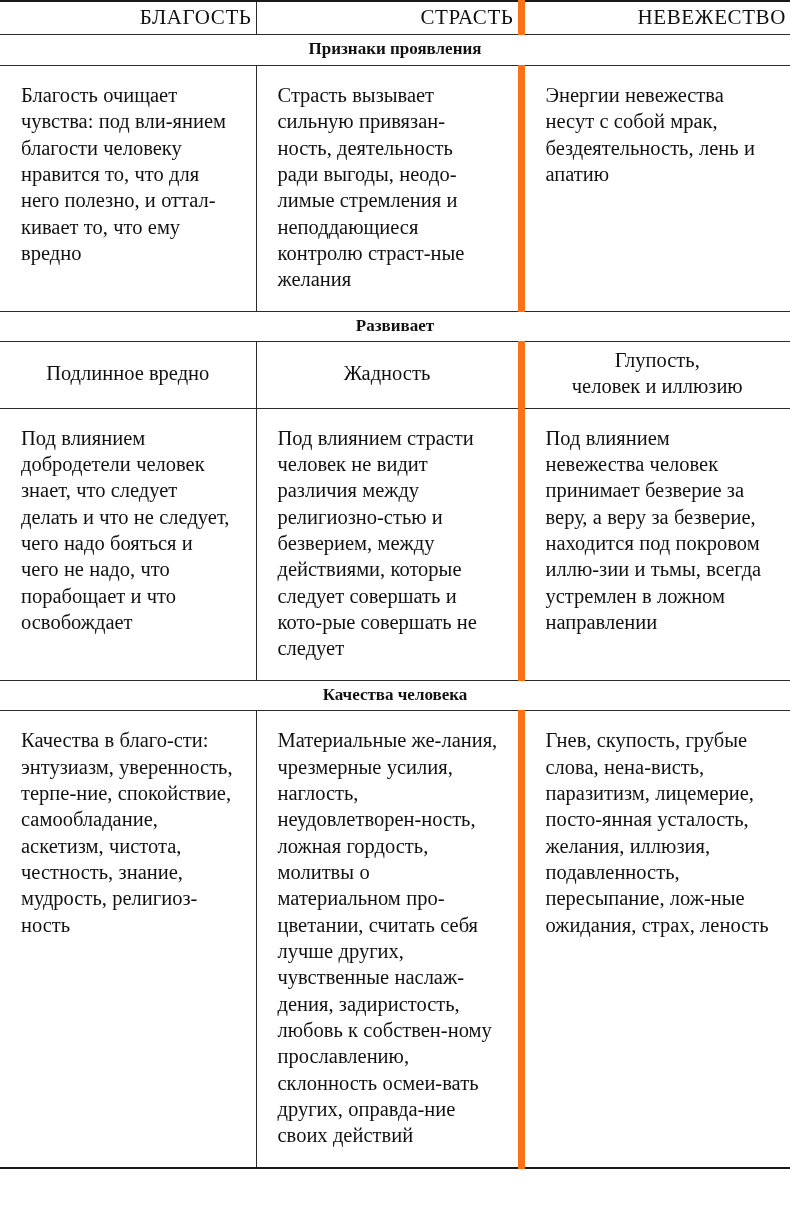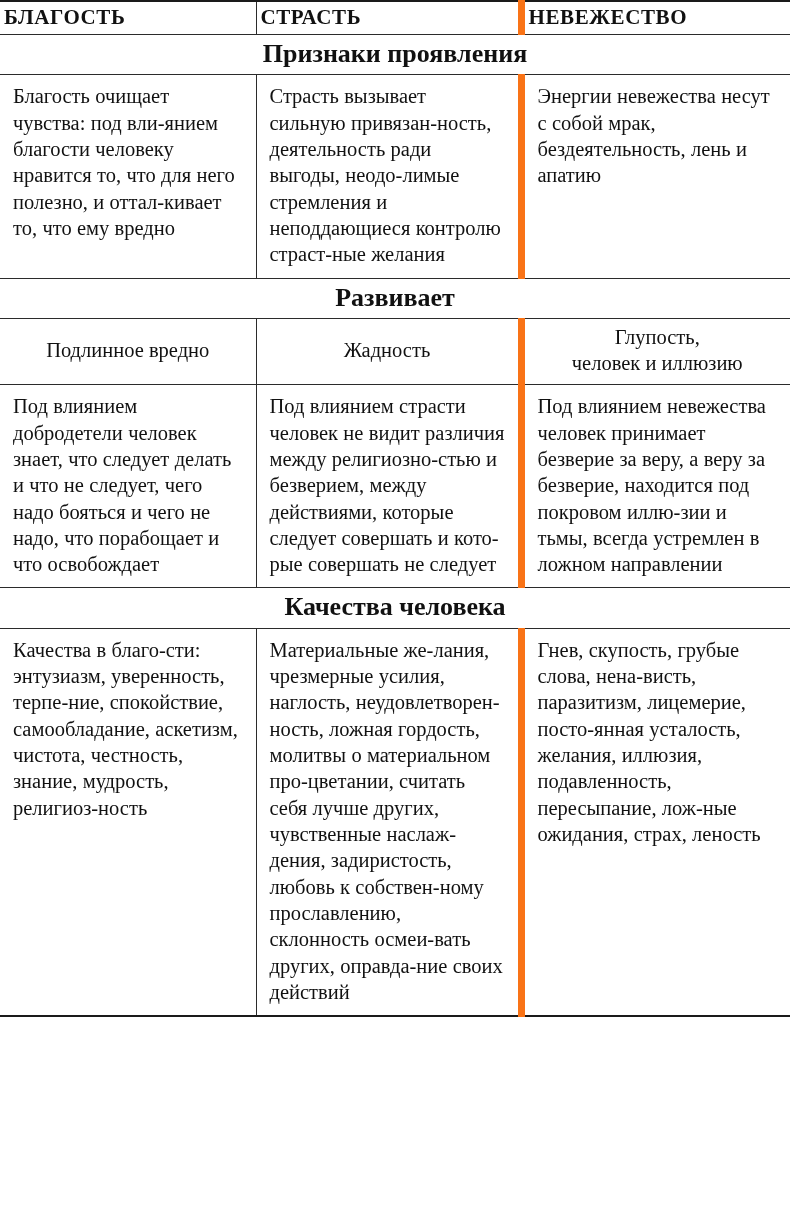--- a/index.html
+++ b/index.html
@@ -38,49 +38,49 @@
     border-right: none;
     padding: 0;
     vertical-align: top;
     background: #ffffff;
   }
   td.divL { border-left: 1px solid #2b2b2b; }
   td.divR { border-right: 7px solid #f97316; }
 
   
   .colhead {
-    text-align: left;
-    font-weight: bold;
+    text-align: right;
+    font-weight: normal;
     font-size: 21px;
     letter-spacing: 0.6px;
     padding: 4px 4px 6px 4px;
     vertical-align: middle;
     line-height: 1.05;
     white-space: nowrap;
   }
   
   .bandrow td {
     text-align: center;
     font-weight: bold;
-    font-size: 26px;
+    font-size: 17px;
     padding: 5px 4px 7px 4px;
     vertical-align: middle;
     line-height: 1.05;
   }
   
   .body-cell {
     font-size: 20.5px;
     line-height: 1.285;
     padding: 4px 8px 6px 9px;
     text-align: left;
     hyphens: manual;
     word-spacing: 0.2px;
   }
   .body-cell p {
-    margin: 4px;
+    margin: 12px;
   }
   
   .center-cell {
     font-size: 20.5px;
     line-height: 1.25;
     padding: 6px 8px 8px 8px;
     text-align: center;
     vertical-align: middle;
   }
   .center-cell p { margin: 0; }

